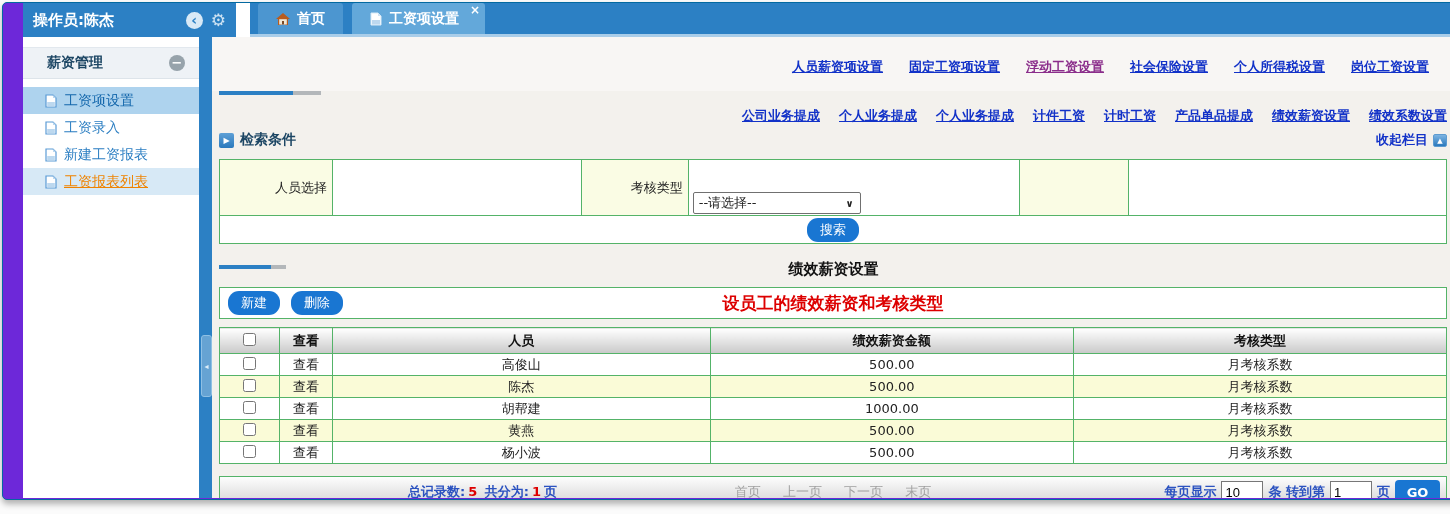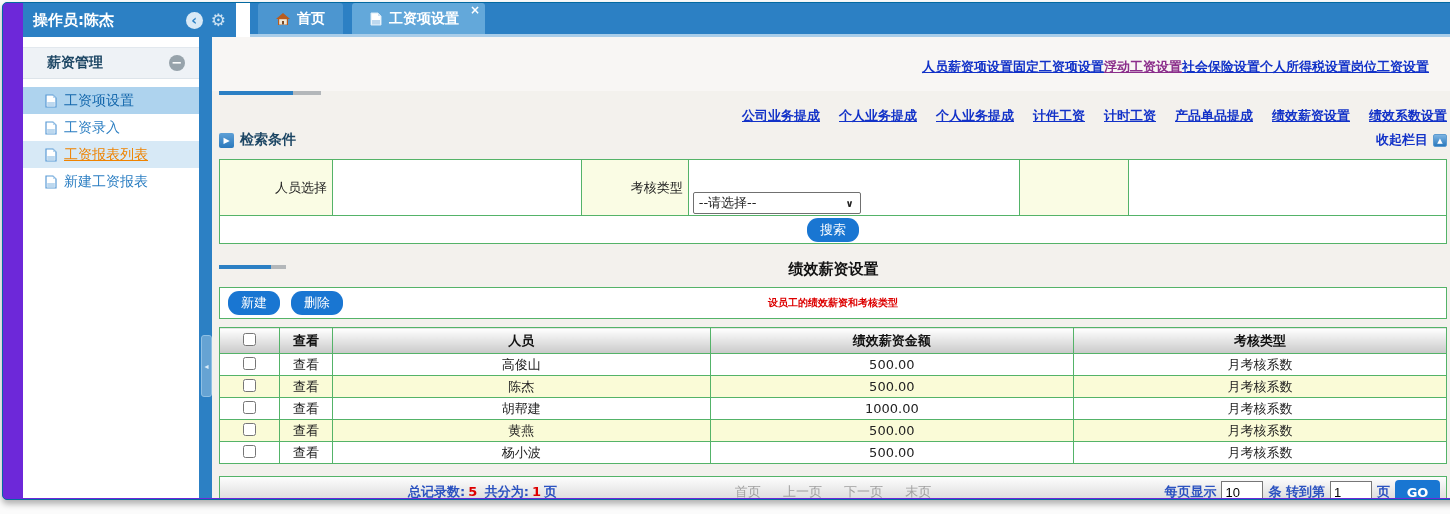--- a/index.html
+++ b/index.html
@@ -40,21 +40,21 @@
   .sb-item.highlight{background:#d7e9f6;}
   .sb-item.highlight .lbl{color:var(--orange);text-decoration:underline;}
 
   .vdivider{width:13px;background:var(--accent);position:relative;}
   .vd-handle{position:absolute;left:2px;top:298px;width:9px;height:60px;background:#66a3d3;
     border:1px solid #8fc0e4;border-radius:3px;display:flex;align-items:center;justify-content:center;cursor:pointer;}
   .vd-handle span{color:#ddeefa;font-size:8px;}
 
   .main{flex:1;background:#f3f1ed;position:relative;overflow:hidden;}
   .links1{background:#f8f6f4;padding:19px 26px 15px 0;text-align:right;}
-  a.navlink{color:var(--link);text-decoration:underline;font-size:13px;font-weight:bold;margin-left:0;cursor:pointer;white-space:nowrap;}
+  a.navlink{color:var(--link);text-decoration:underline;font-size:13px;font-weight:bold;margin-left:26px;cursor:pointer;white-space:nowrap;}
   a.navlink.visited{color:var(--visited);}
   .loadline{height:4px;display:flex;margin-left:7px;}
   .loadline .b{background:var(--accent);}
   .loadline .g{background:#b3b7ba;}
   .links2{margin-top:10px;padding-right:8px;text-align:right;}
   .links2 a.navlink{margin-left:19px;}
   .collapse-row{margin-top:5px;padding:0 8px 0 7px;display:flex;align-items:center;height:20px;}
   .sec-title{display:flex;align-items:center;gap:6px;font-size:14px;font-weight:bold;color:#1c4664;}
   .play-ico{width:15px;height:15px;border-radius:2px;background:linear-gradient(#5ea0d6,#2a79bd);color:#fff;
     font-size:8px;line-height:15px;text-align:center;}
@@ -74,21 +74,21 @@
   .btn{display:inline-block;background:#1976d2;color:#fff;border:none;border-radius:11px;height:24px;
     padding:0 13px;font-size:13px;line-height:24px;cursor:pointer;font-family:inherit;}
   td.searchrow{text-align:center;background:#fff;}
 
   
   .titlerow{position:relative;margin-top:16px;height:20px;}
   .titlerow .loadline{position:absolute;left:0;top:5px;}
   .page-title{text-align:center;font-size:15px;font-weight:bold;color:#111;}
   .toolbar{position:relative;margin:7px 8px 0 7px;border:1px solid var(--green);background:#fff;height:32px;
     display:flex;align-items:center;gap:11px;padding-left:8px;box-sizing:border-box;}
-  .hint{position:absolute;left:0;right:0;text-align:center;color:var(--red);font-size:10px;font-weight:bold;pointer-events:none;}
+  .hint{position:absolute;left:0;right:0;text-align:center;color:var(--red);font-size:17px;font-weight:bold;pointer-events:none;}
 
   
   table.data{border-collapse:collapse;width:calc(100% - 15px);margin:8px 8px 0 7px;}
   table.data th,table.data td{border:1px solid var(--green);font-size:13px;text-align:center;box-sizing:border-box;}
   table.data th{background:linear-gradient(#ffffff,#c9c9c9);height:26px;font-weight:bold;color:#111;}
   table.data td{height:22px;background:#fff;color:#222;}
   table.data tr.alt td{background:var(--rowyellow);}
   .col-chk{width:4.9%;} .col-view{width:4.3%;} .col-name{width:30.8%;} .col-amt{width:29.6%;} .col-type{width:30.4%;}
   input[type=checkbox]{width:13px;height:13px;margin:0;cursor:pointer;}
 
@@ -167,36 +167,36 @@
 
   <div class="sb-item">
     <svg class="doc-ico" viewBox="0 0 12 14">
       <path d="M1 1 h7 l3 3 v9 H1 Z" fill="#fff" stroke="#5b9bd5" stroke-width="1.2"></path>
       <path d="M8 1 l3 3 h-3 Z" fill="#bcd8ef"></path>
       <rect x="2.2" y="8" width="7.6" height="4.3" fill="#bcd8ef"></rect>
     </svg>
     <span class="lbl">工资录入</span>
   </div>
 
+  <div class="sb-item">
+    <svg class="doc-ico" viewBox="0 0 12 14">
+      <path d="M1 1 h7 l3 3 v9 H1 Z" fill="#fff" stroke="#5b9bd5" stroke-width="1.2"></path>
+      <path d="M8 1 l3 3 h-3 Z" fill="#bcd8ef"></path>
+      <rect x="2.2" y="8" width="7.6" height="4.3" fill="#bcd8ef"></rect>
+    </svg>
+    <span class="lbl">新建工资报表</span>
+  </div>
+
   <div class="sb-item highlight">
     <svg class="doc-ico" viewBox="0 0 12 14">
       <path d="M1 1 h7 l3 3 v9 H1 Z" fill="#fff" stroke="#5b9bd5" stroke-width="1.2"></path>
       <path d="M8 1 l3 3 h-3 Z" fill="#bcd8ef"></path>
       <rect x="2.2" y="8" width="7.6" height="4.3" fill="#bcd8ef"></rect>
     </svg>
     <span class="lbl">工资报表列表</span>
-  </div>
-
-  <div class="sb-item">
-    <svg class="doc-ico" viewBox="0 0 12 14">
-      <path d="M1 1 h7 l3 3 v9 H1 Z" fill="#fff" stroke="#5b9bd5" stroke-width="1.2"></path>
-      <path d="M8 1 l3 3 h-3 Z" fill="#bcd8ef"></path>
-      <rect x="2.2" y="8" width="7.6" height="4.3" fill="#bcd8ef"></rect>
-    </svg>
-    <span class="lbl">新建工资报表</span>
   </div>
 </div>
     </div>
 
     <div class="vdivider">
       <div class="vd-handle">
         <span>◂</span>
       </div>
     </div>
 

